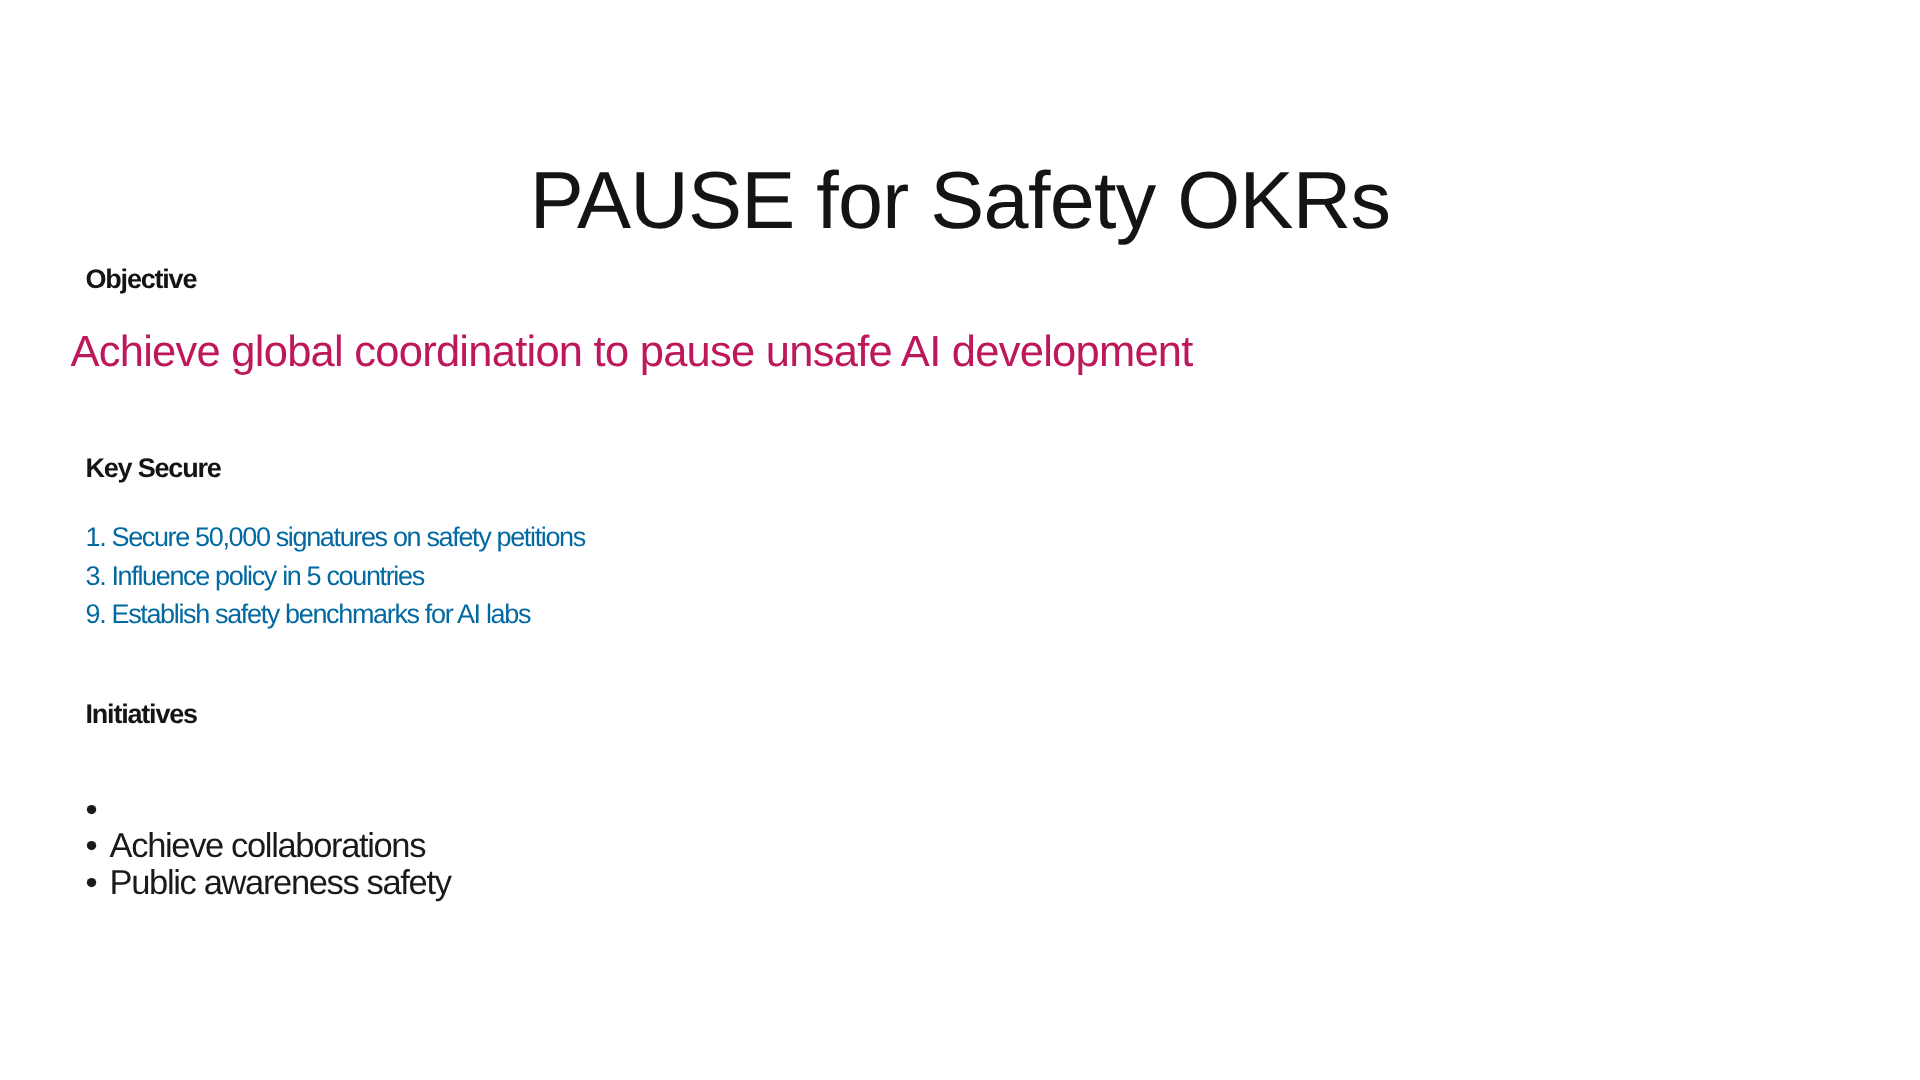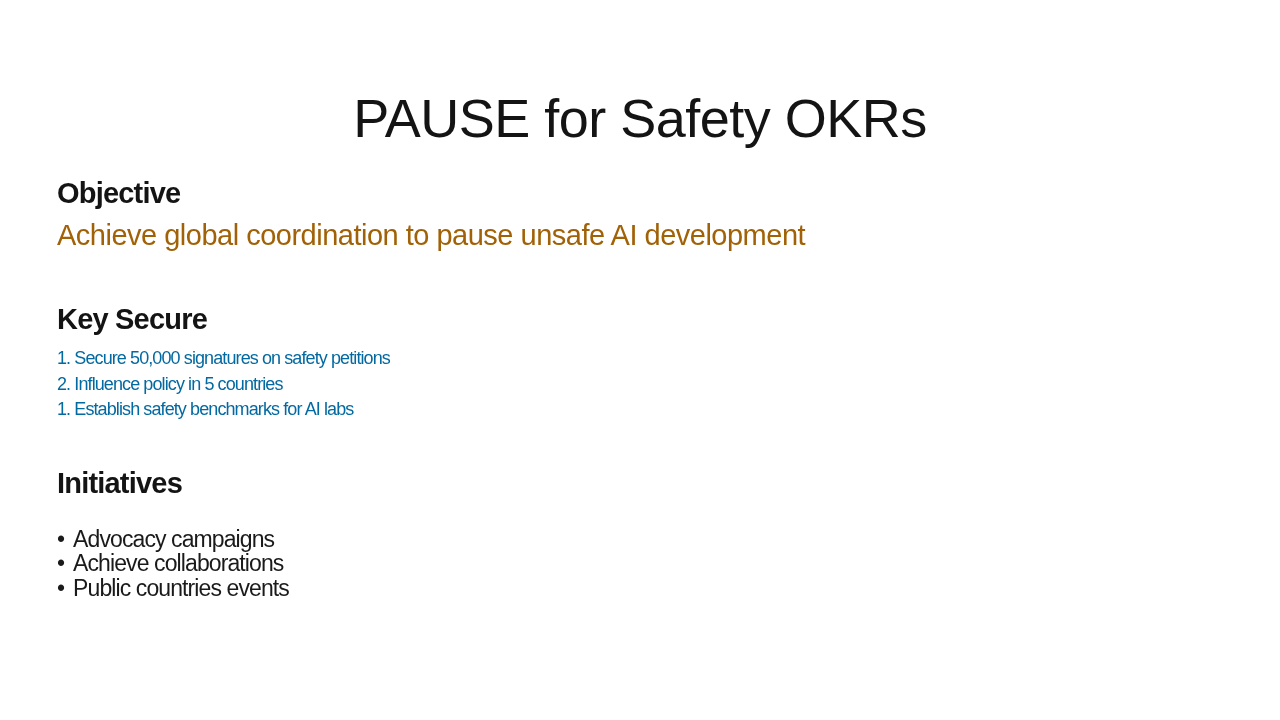--- a/index.html
+++ b/index.html
@@ -11,53 +11,53 @@
     position: relative;
     width: 1280px;
     height: 720px;
     background: #ffffff;
     overflow: hidden;
     font-family: "Liberation Sans", sans-serif;
     color: #161616;
   }
   .slide-title {
     position: absolute;
-    top: 50px;
+    top: 66px;
     left: 0;
     width: 1280px;
     text-align: center;
     font-size: 54px;
     font-weight: 400;
     line-height: 1.2;
     letter-spacing: -0.5px;
     color: #141414;
     white-space: nowrap;
   }
   .section-heading {
     position: absolute;
     left: 57px;
-    font-size: 29px;
+    font-size: 18px;
     font-weight: 700;
     line-height: 1.2;
     letter-spacing: -0.8px;
     color: #141414;
     white-space: nowrap;
   }
   .heading-objective   { top: 176px; }
   .heading-key-results { top: 302px; }
   .heading-initiatives { top: 466px; }
   .objective-text {
     position: absolute;
-    left: 57px;
+    left: 47px;
     top: 218px;
     font-size: 29px;
     font-weight: 400;
     line-height: 1.2;
     letter-spacing: -0.5px;
-    color: #a16207;
+    color: #be185d;
     white-space: nowrap;
   }
   .key-results-list {
     position: absolute;
     left: 57px;
     top: 346px;
     font-size: 18px;
     line-height: 25.5px;
     letter-spacing: -0.9px;
     color: #0369a1;
@@ -87,34 +87,33 @@
   <h1 class="slide-title">PAUSE for Safety OKRs</h1>
 
   <div class="section-heading heading-objective">Objective</div>
 
   <div class="objective-text">Achieve global coordination to pause unsafe AI development</div>
 
   <div class="section-heading heading-key-results">Key Secure</div>
 
   <div class="key-results-list">
     <div class="list-row">1. Secure 50,000 signatures on safety petitions</div>
-    <div class="list-row">2. Influence policy in 5 countries</div>
-    <div class="list-row">1. Establish safety benchmarks for AI labs</div>
+    <div class="list-row">3. Influence policy in 5 countries</div>
+    <div class="list-row">9. Establish safety benchmarks for AI labs</div>
   </div>
 
   <div class="section-heading heading-initiatives">Initiatives</div>
 
   <div class="initiatives-list">
     <div class="list-row bullet-row">
       <span class="bullet-marker">•</span>
-      <span>Advocacy campaigns</span>
     </div>
     <div class="list-row bullet-row">
       <span class="bullet-marker">•</span>
       <span>Achieve collaborations</span>
     </div>
     <div class="list-row bullet-row">
       <span class="bullet-marker">•</span>
-      <span>Public countries events</span>
+      <span>Public awareness safety</span>
     </div>
   </div>
 
 </div>
 
 </body></html>

